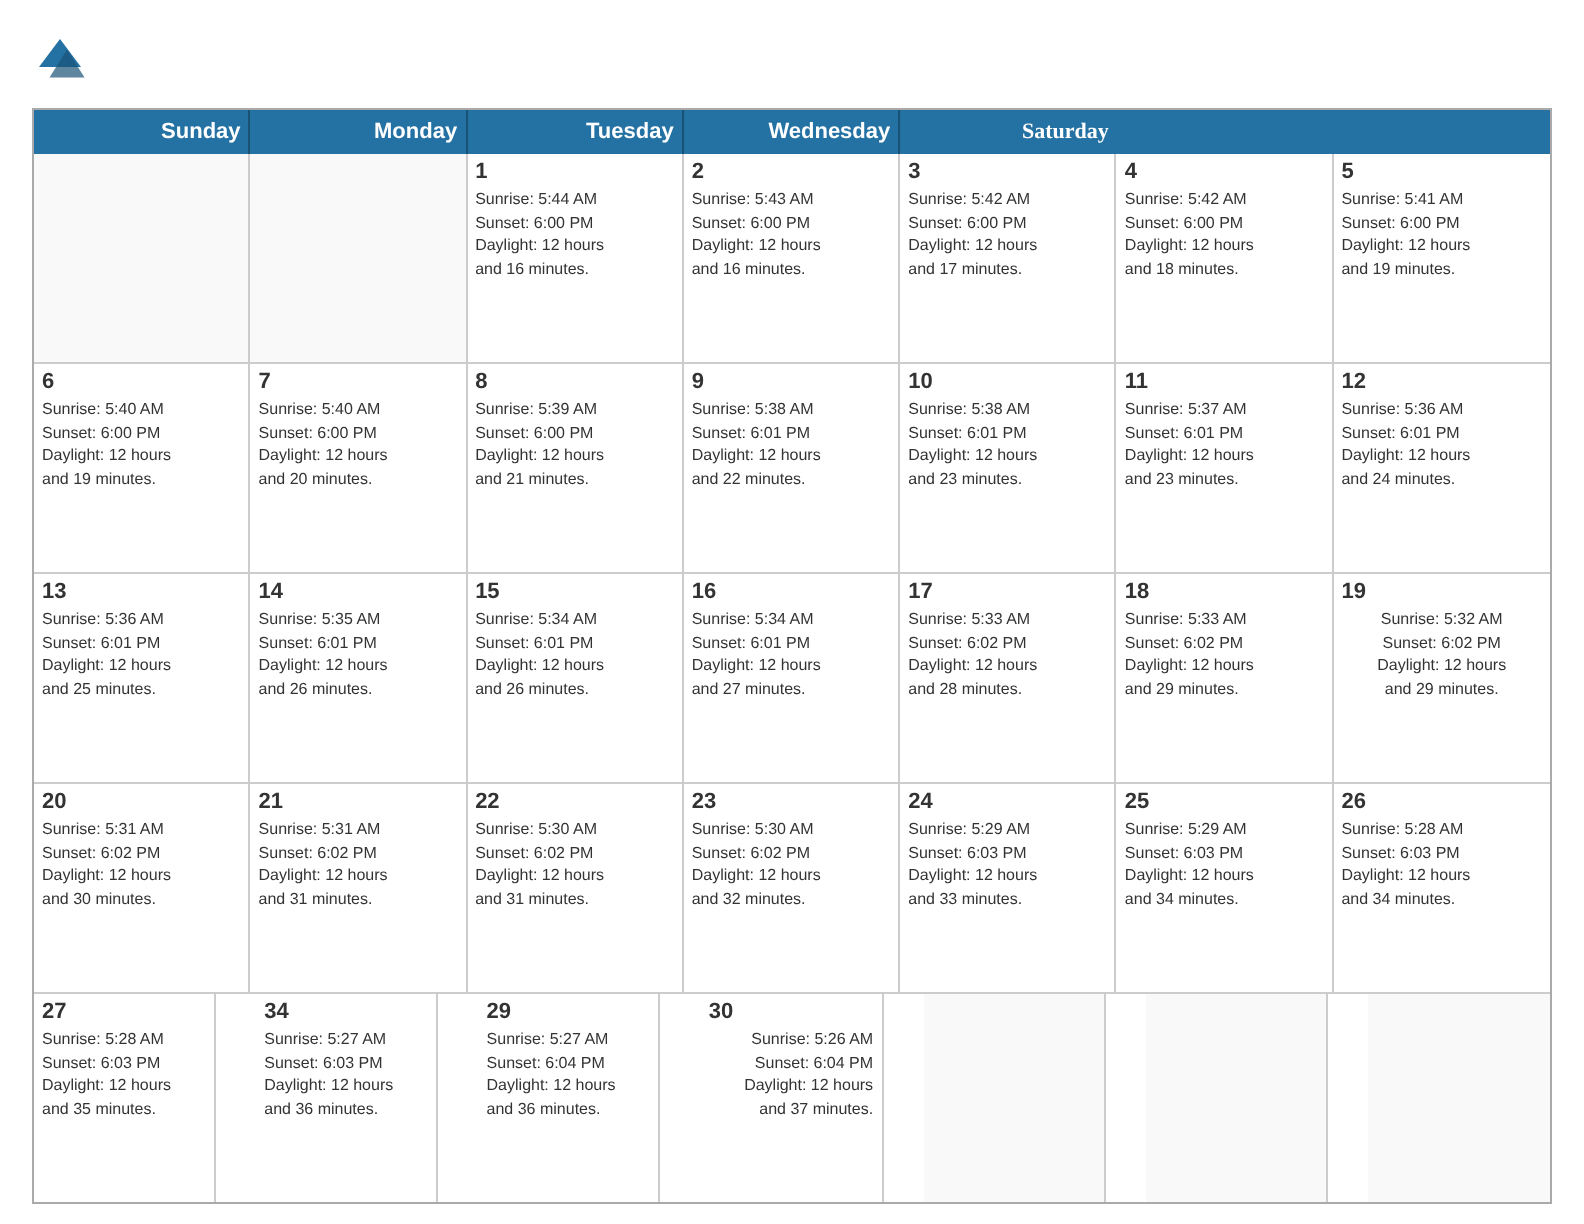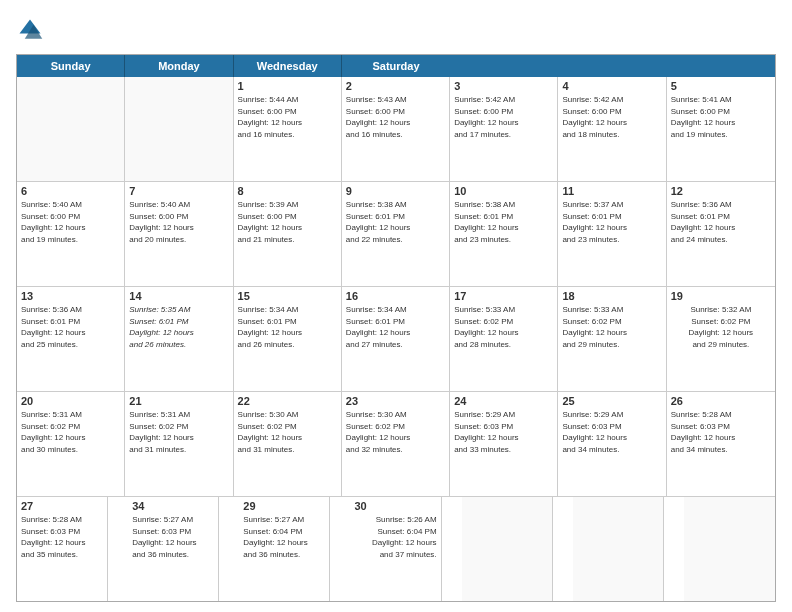--- a/index.html
+++ b/index.html
@@ -61,24 +61,24 @@
     .cal-header {
       display: grid;
       grid-template-columns: repeat(7, 1fr);
       background: #2471a3;
     }
     .cal-header-cell {
       color: #fff;
       font-size: 11px;
       font-weight: bold;
       padding: 5px 4px;
-      text-align: center;
+      text-align: right;
       border-right: 1px solid #1a5276;
     }
-    .cal-header-cell:last-child { border-right: none; }
+    .cal-header-cell:last-child { border-right: none; font-family: Liberation Serif, serif; }
     .cal-body {
       flex: 1;
       display: flex;
       flex-direction: column;
     }
     .cal-row {
       display: grid;
       grid-template-columns: repeat(7, 1fr);
       flex: 1;
       border-bottom: 1px solid #ccc;
@@ -129,20 +129,21 @@
     <div class="title-block">
       <div class="month-title"></div>
       <div class="location"></div>
     </div>
   </div>
 
   <div class="calendar outer-border">
     <div class="cal-header" id="cal-header">
         <div class="cal-header-cell">Sunday</div>
         <div class="cal-header-cell">Monday</div>
+        <div class="cal-header-cell">Tuesday</div>
         <div class="cal-header-cell">Wednesday</div>
         <div class="cal-header-cell">Saturday</div>
       </div>
     <div class="cal-body" id="cal-body">
         <div class="cal-row">
           <div class="cal-cell empty"></div>
           <div class="cal-cell empty"></div>
           <div class="cal-cell">
             <span class="cell-date">1</span>
             <div class="cell-info" style="white-space: pre-line;">Sunrise: 5:44 AM
@@ -233,21 +234,21 @@
         <div class="cal-row">
           <div class="cal-cell">
             <span class="cell-date">13</span>
             <div class="cell-info" style="white-space: pre-line;">Sunrise: 5:36 AM
 Sunset: 6:01 PM
 Daylight: 12 hours
 and 25 minutes.</div>
           </div>
           <div class="cal-cell">
             <span class="cell-date">14</span>
-            <div class="cell-info" style="white-space: pre-line; font-style: italic;">Sunrise: 5:35 AM
+            <div class="cell-info" style="white-space: pre-line;">Sunrise: 5:35 AM
 Sunset: 6:01 PM
 Daylight: 12 hours
 and 26 minutes.</div>
           </div>
           <div class="cal-cell">
             <span class="cell-date">15</span>
             <div class="cell-info" style="white-space: pre-line;">Sunrise: 5:34 AM
 Sunset: 6:01 PM
 Daylight: 12 hours
 and 26 minutes.</div>

